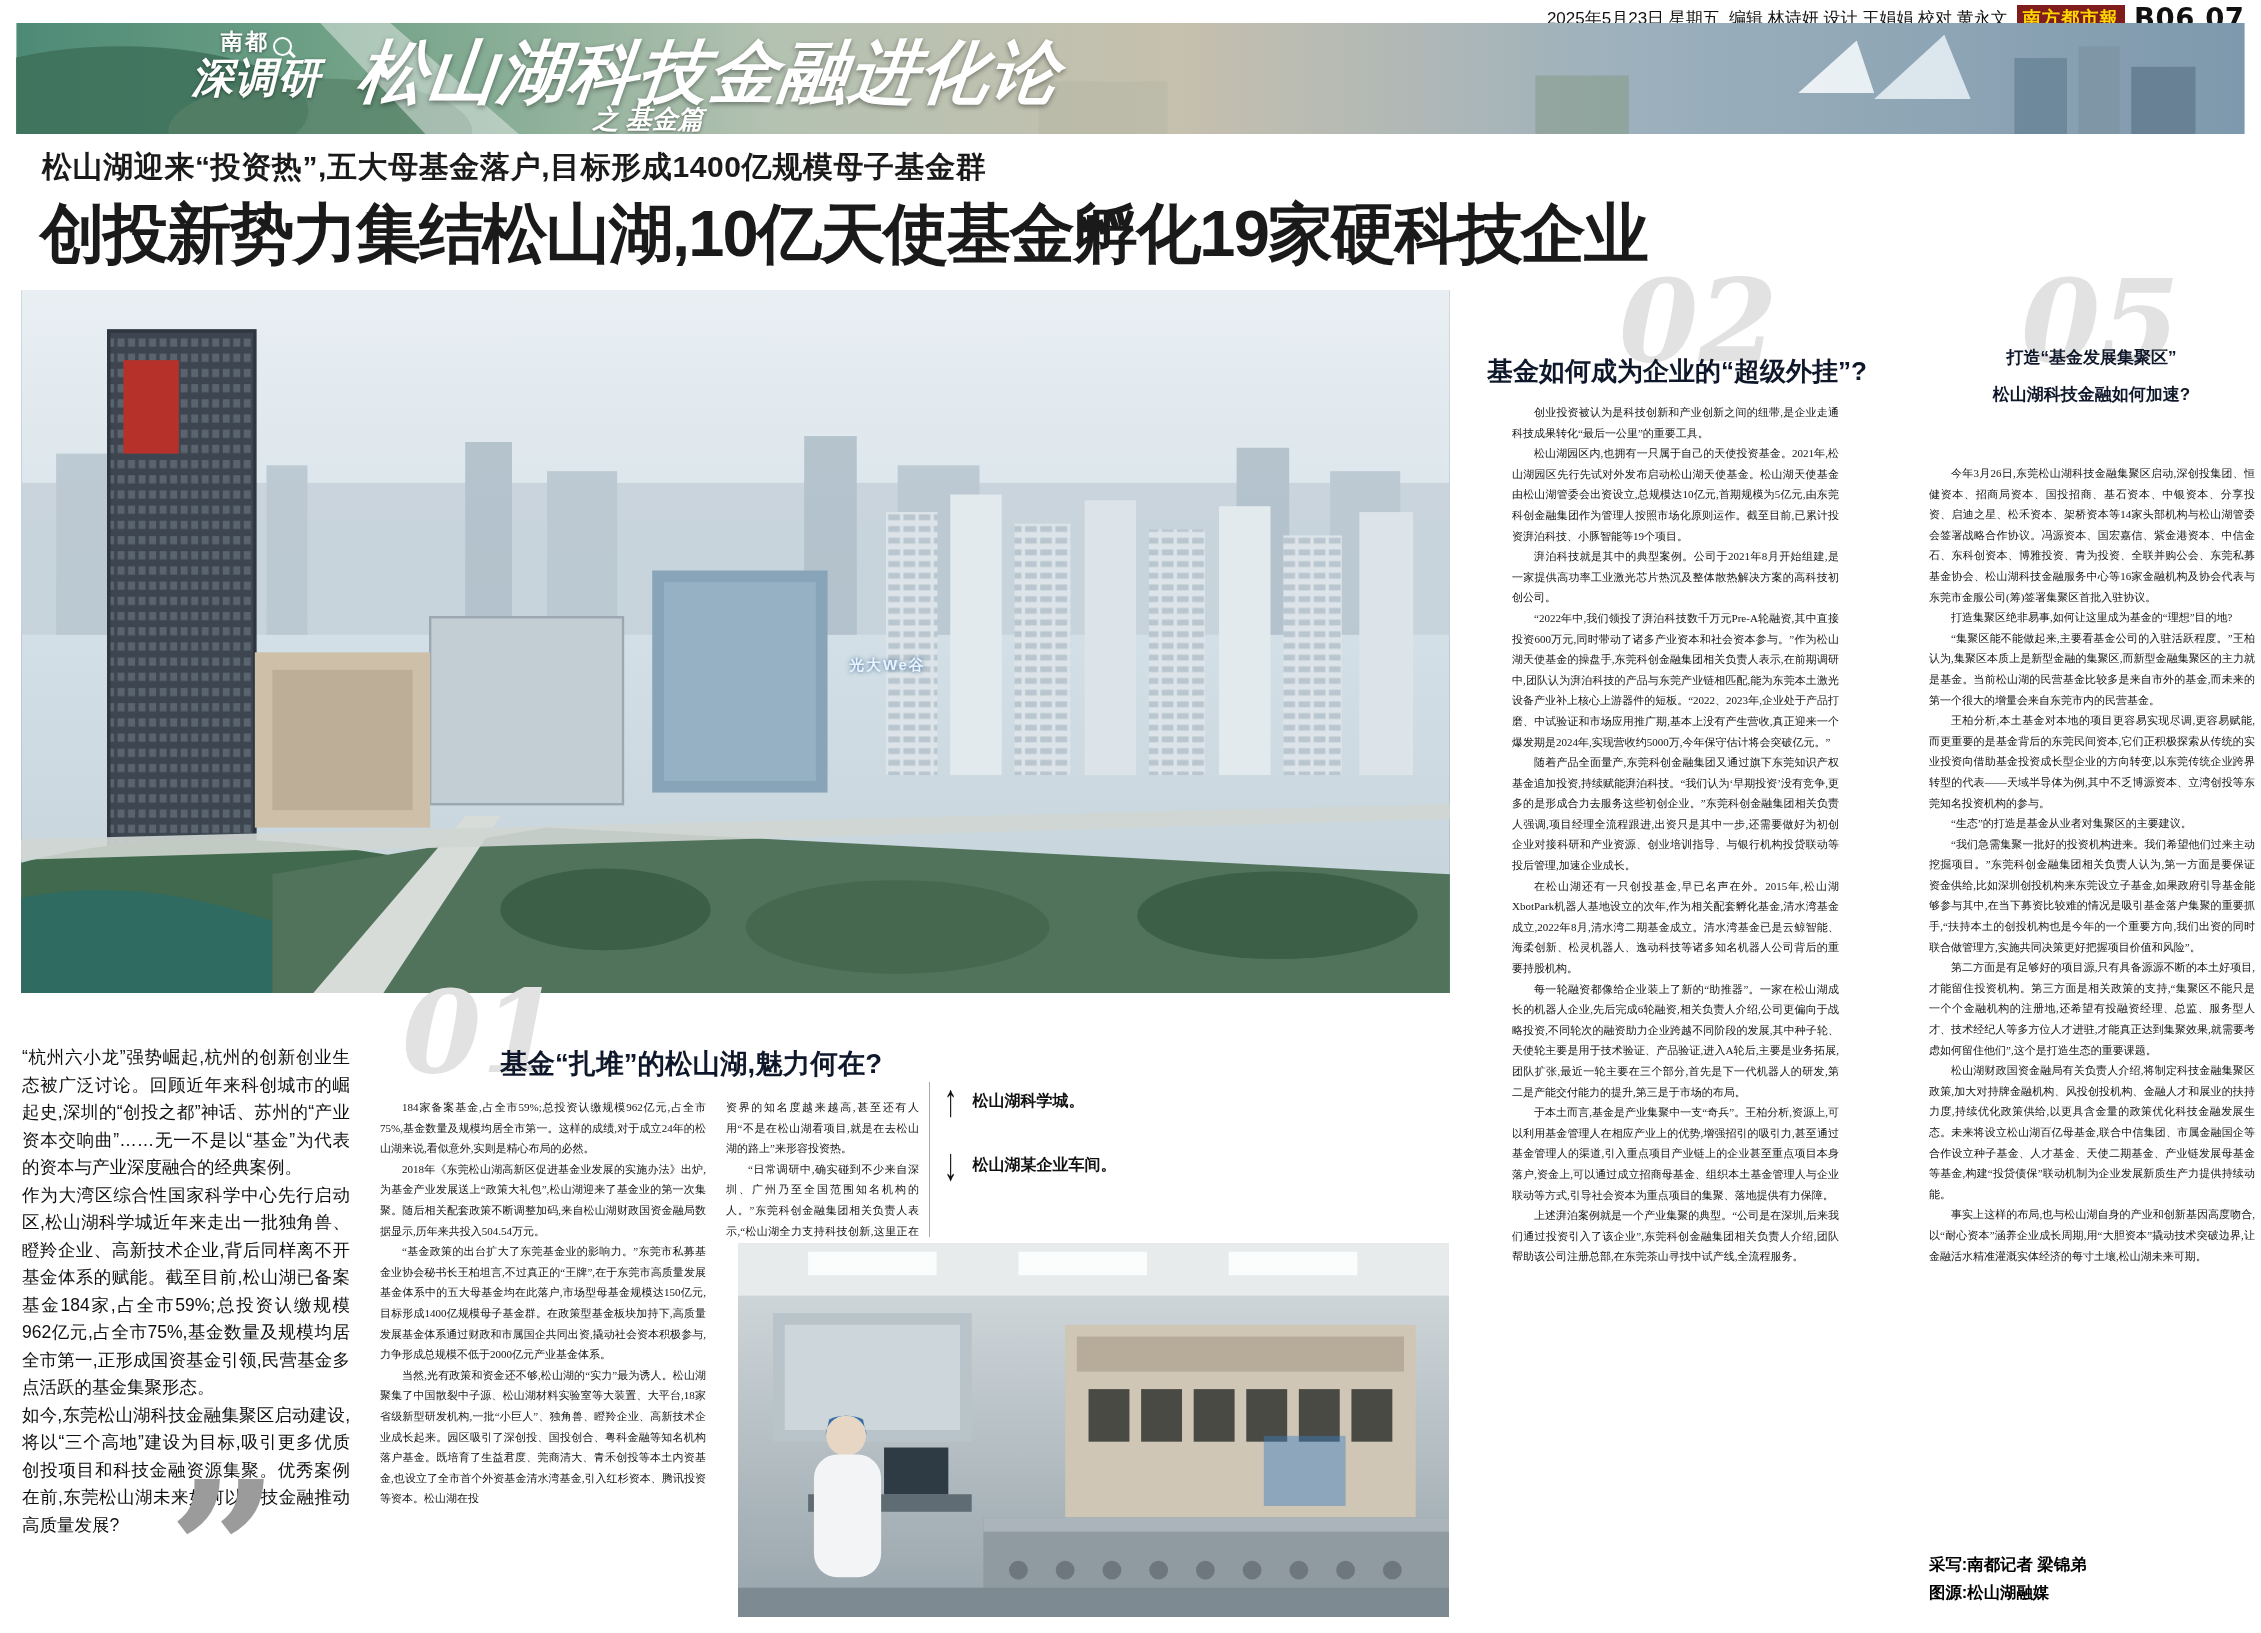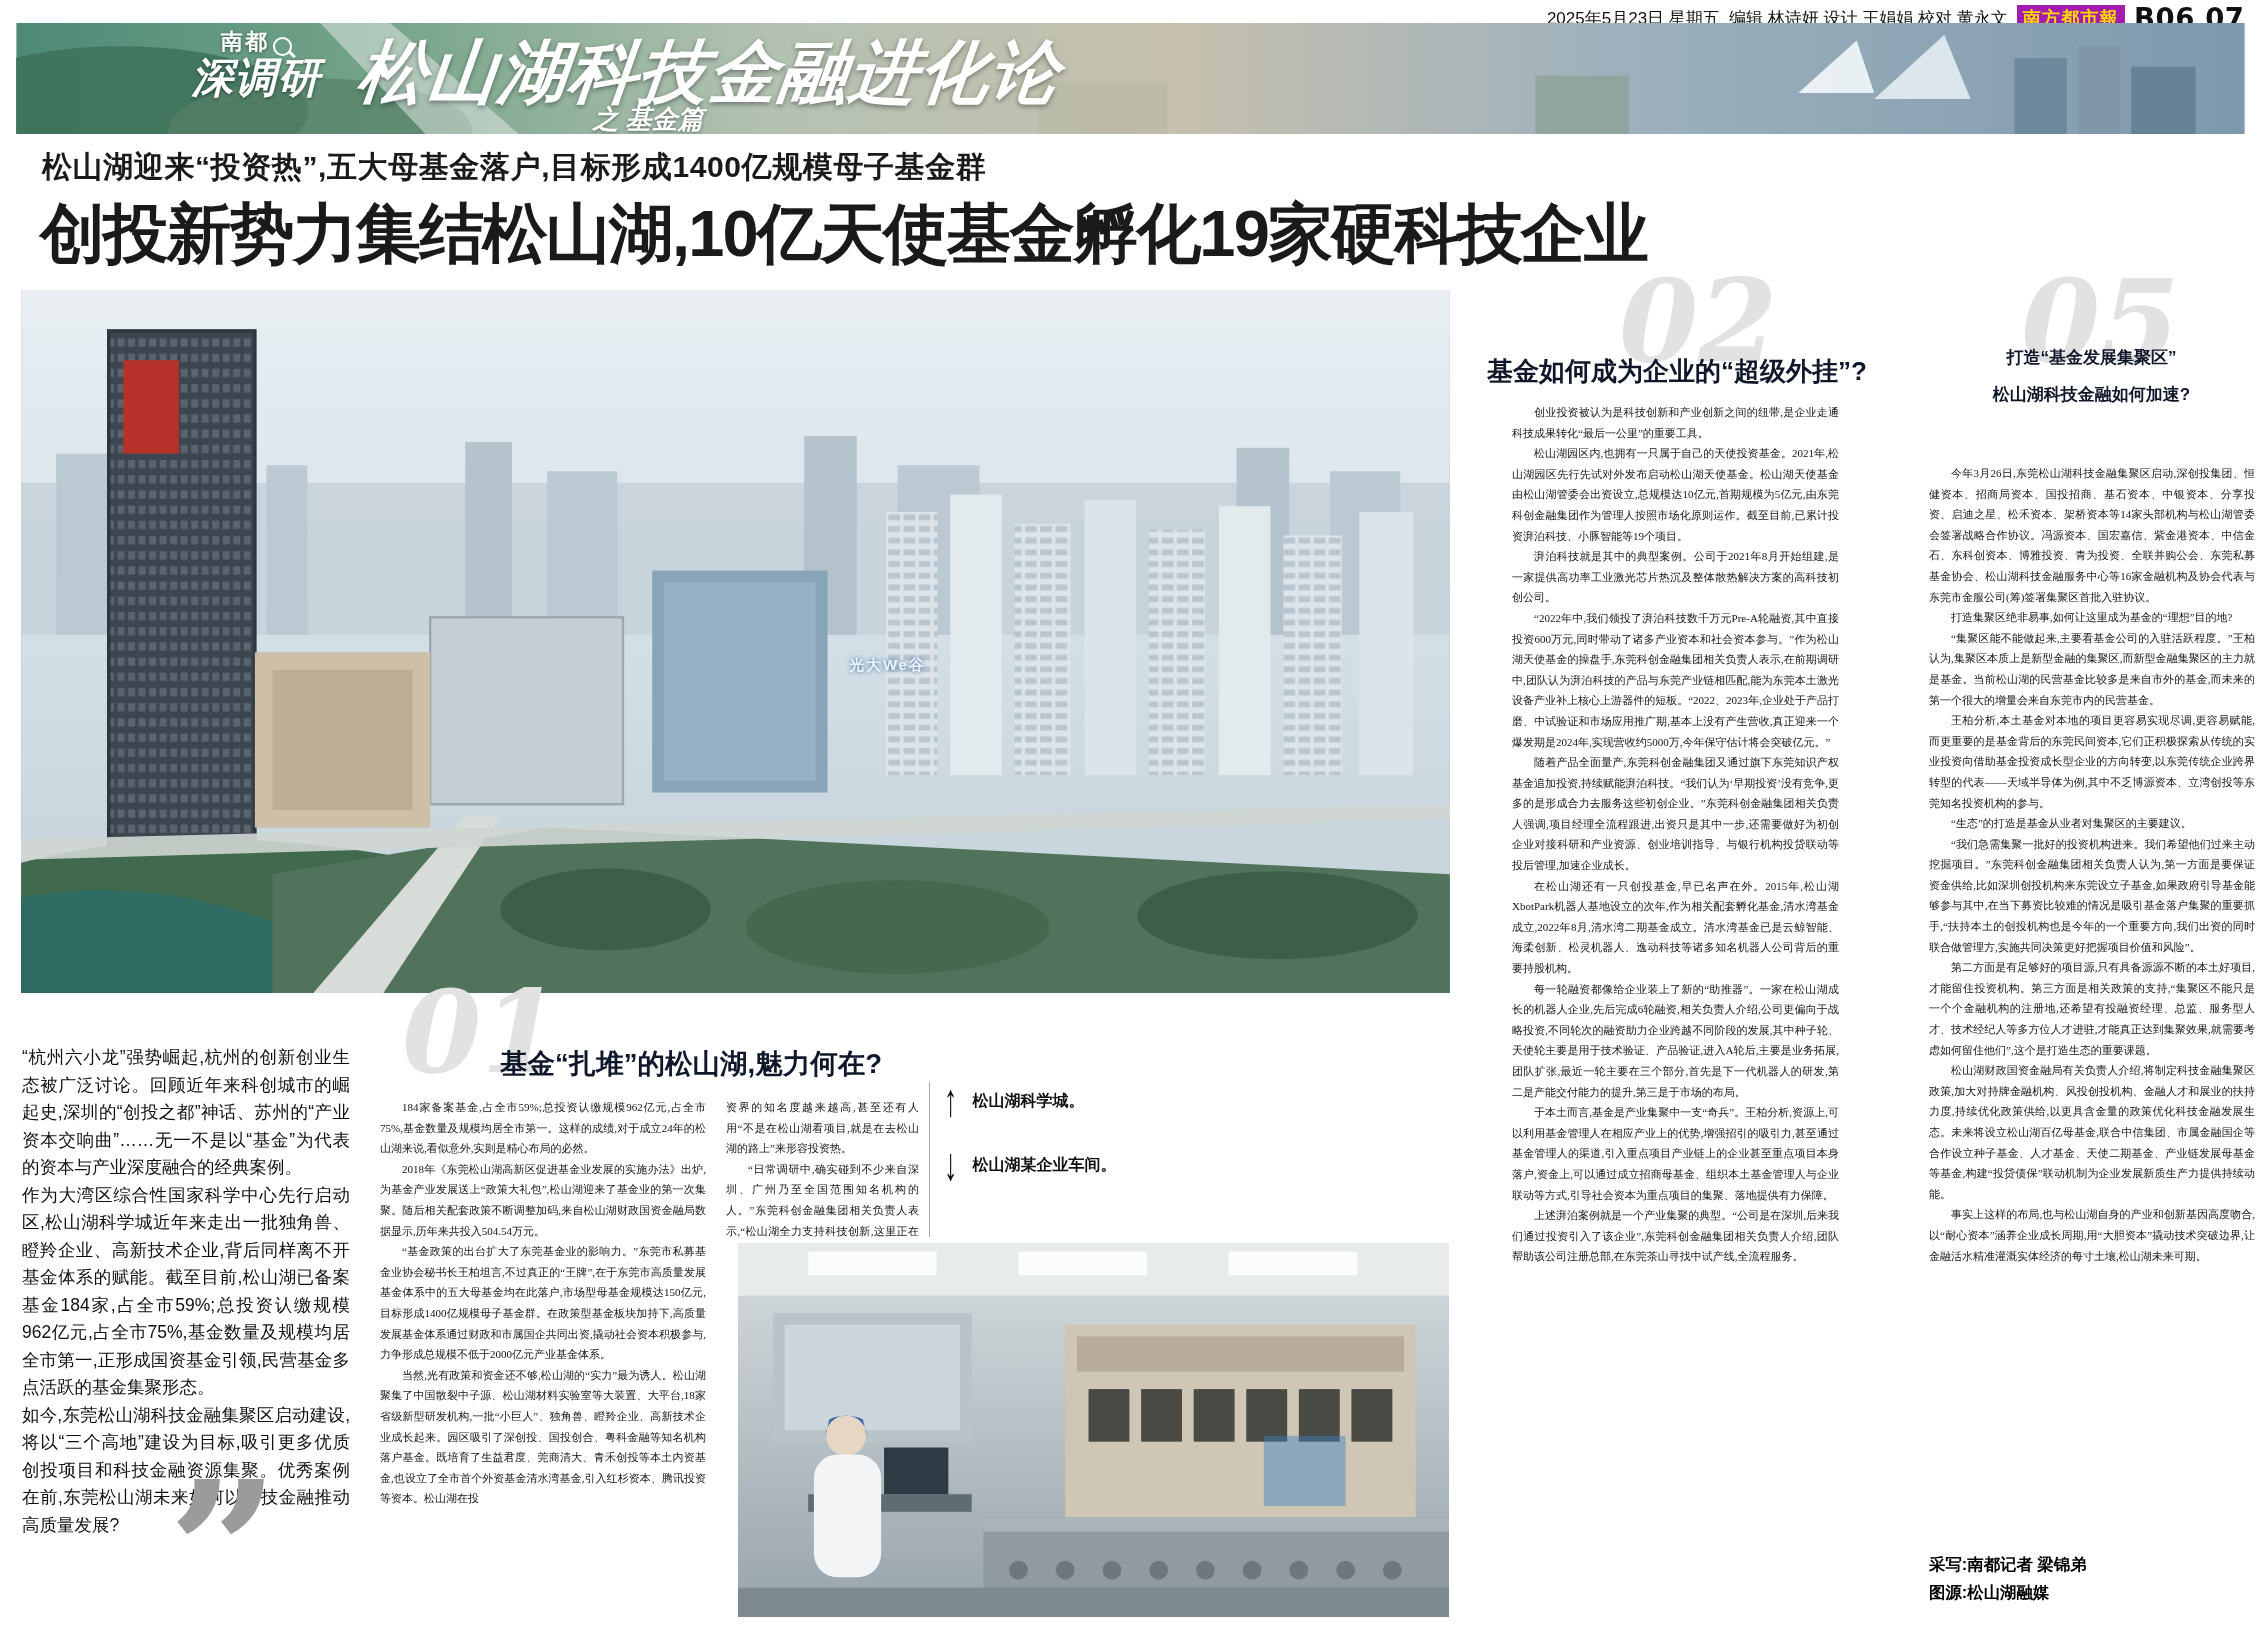--- a/index.html
+++ b/index.html
@@ -2,21 +2,21 @@
 <html style="font-size:9.3px"><head>
 <meta charset="utf-8">
 <style>
   html,body{margin:0;padding:0;background:#ffffff;}
   #page{position:relative;width:2261px;height:1634px;background:#ffffff;overflow:hidden;
         font-family:"Liberation Sans",sans-serif;color:#1a1a1a;}
   .abs{position:absolute;}
   
   .meta{top:2.3px;right:16.4px;display:flex;align-items:center;gap:9.3px;font-size:17px;color:#111;}
   .meta .seg{white-space:nowrap;}
-  .brand-badge{background:#a21caf;color:#ffd800;font-weight:bold;font-size:18px;
+  .brand-badge{background:#7f1d1d;color:#ffd800;font-weight:bold;font-size:18px;
                padding:1.2px 5.8px;letter-spacing:1.2px;font-family:"DejaVu Serif",serif;}
   .pageno{font-size:27.5px;font-weight:900;letter-spacing:0.6px;font-family:"DejaVu Sans",sans-serif;}
   
   .banner{top:23.4px;left:16.4px;width:2229px;height:111px;overflow:hidden;}
   .banner svg{position:absolute;top:0;left:0;}
   .nandu{left:175px;top:7px;color:#fff;text-align:center;line-height:1.05;
          text-shadow:0 1.2px 3.5px rgba(0,0,0,.45);}
   .nandu .t{font-size:22px;font-weight:bold;letter-spacing:2.3px;}
   .nandu .b{font-size:42px;font-weight:900;font-style:italic;letter-spacing:1.2px;}
   .lens{display:inline-block;width:15px;height:15px;border:2.9px solid #fff;border-radius:50%;
@@ -25,21 +25,21 @@
         transform:rotate(45deg);right:-6.4px;bottom:-1.2px;}
   .banner-title{left:342px;top:3.5px;color:#fff;font-size:69px;font-weight:900;font-style:italic;
         letter-spacing:1.2px;white-space:nowrap;transform:skewX(-6deg);
         text-shadow:0 1.8px 5.8px rgba(0,0,0,.4);}
   .banner-sub{left:576px;top:79px;color:#fff;font-size:26px;font-weight:bold;font-style:italic;
         text-shadow:0 1.2px 3.5px rgba(0,0,0,.45);}
   
   .kicker{left:42px;top:147px;font-size:30px;font-weight:bold;letter-spacing:0.6px;white-space:nowrap;}
   .headline{left:40px;top:190px;font-size:65px;font-weight:900;letter-spacing:-1.8px;white-space:nowrap;}
   
-  .photo{overflow:hidden;background:#d946ef;}
+  .photo{overflow:hidden;background:#0f172a;}
   .photo-sign{position:absolute;left:58%;top:52%;color:#eaf4ff;font-size:15px;font-weight:bold;
         letter-spacing:1.8px;text-shadow:0 0 4.7px rgba(40,90,140,.9);}
   
   .intro{left:22px;top:1044px;width:328px;font-size:17.5px;line-height:27.5px;text-align:justify;
          font-weight:500;color:#0f0f0f;}
   .intro p{margin:0;}
   .intro p.ind{text-indent:0;}
   .pullquote{left:168px;top:1456px;font-family:"DejaVu Serif",serif;font-size:193px;line-height:1;
          color:#9b9b9b;font-weight:bold;}
   

